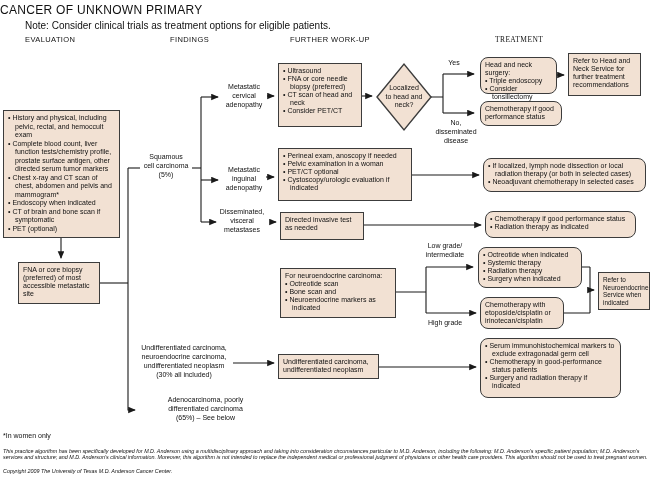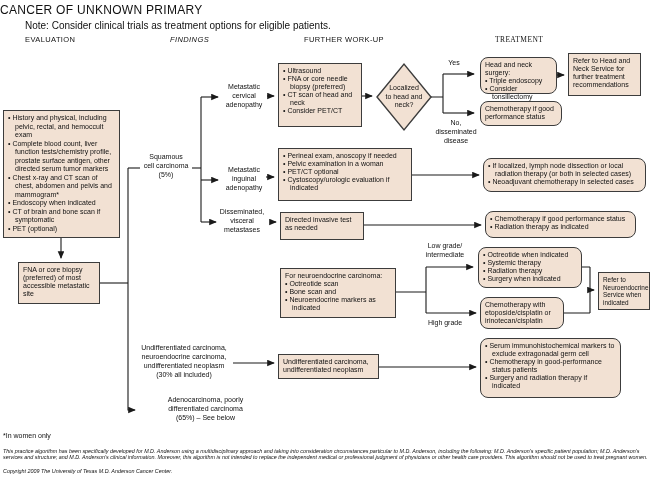--- a/index.html
+++ b/index.html
@@ -69,22 +69,22 @@
 
       <path d="M233,363 L274,363" marker-end="url(#ah)"></path>
       <path d="M379,367 L476,367" marker-end="url(#ah)"></path>
     </g>
   </svg>
 
   <div class="title">CANCER OF UNKNOWN PRIMARY</div>
   <div class="note">Note: Consider clinical trials as treatment options for eligible patients.</div>
 
   <div class="col-header" style="left:25px;top:35px;width:90px;">EVALUATION</div>
-  <div class="col-header" style="left:170px;top:35px;width:72px;font-style:italic;">FINDINGS</div>
-  <div class="col-header" style="left:290px;top:35px;width:96px;margin-left:14px;">FURTHER WORK-UP</div>
+  <div class="col-header" style="left:170px;top:35px;width:72px;">FINDINGS</div>
+  <div class="col-header" style="left:290px;top:35px;width:96px;">FURTHER WORK-UP</div>
   <div class="col-header" style="left:495px;top:35px;width:86px;font-family:Liberation Serif, serif;">TREATMENT</div>
 
   <div class="box thick" style="left:3px;top:110px;width:117px;height:128px;line-height:8.5px;">
     <ul class="blist">
         <li>History and physical, including pelvic, rectal, and hemoccult exam</li>
         <li>Complete blood count, liver function tests/chemistry profile, prostate surface antigen, other directed serum tumor markers</li>
         <li>Chest x-ray and CT scan of chest, abdomen and pelvis and mammogram*</li>
         <li>Endoscopy when indicated</li>
         <li>CT of brain and bone scan if symptomatic</li>
         <li>PET (optional)</li>

